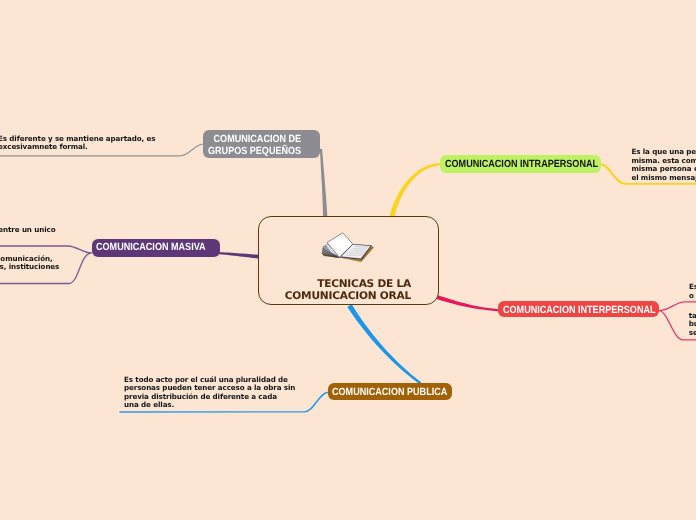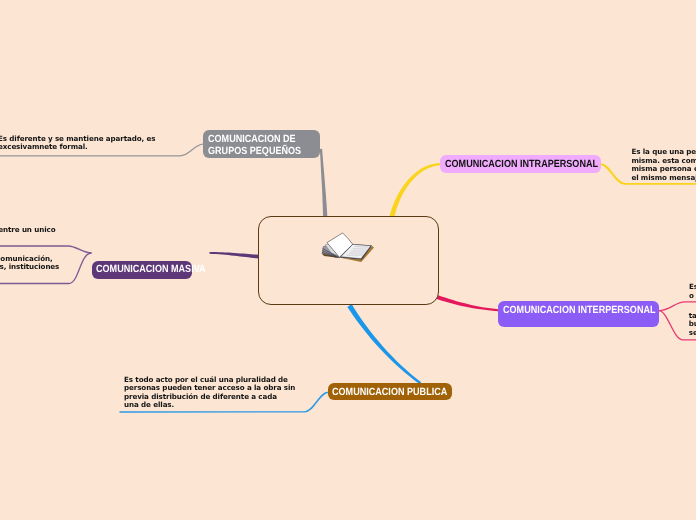--- a/index.html
+++ b/index.html
@@ -1,21 +1,21 @@
 <!DOCTYPE html>
 <html><head>
 <meta charset="utf-8">
 <style>
   html,body{margin:0;padding:0;}
   body{width:696px;height:520px;overflow:hidden;background:#FCE6D3;position:relative;
        font-family:"DejaVu Sans",sans-serif;-webkit-font-smoothing:antialiased;
        text-rendering:geometricPrecision;}
   #stage{position:absolute;left:0;top:0;width:696px;height:520px;}
   svg.links{position:absolute;left:0;top:0;width:696px;height:520px;}
-  .node{position:absolute;box-sizing:border-box;}
+  .node{position:absolute;box-sizing:border-box;text-align:right;}
   .pill{border-radius:6px;}
   .pill .lbl{position:absolute;font-family:"Liberation Sans",sans-serif;font-weight:bold;font-size:10.4px;
       white-space:pre;line-height:11.6px;display:inline-block;transform:scaleX(0.872);transform-origin:left top;}
   .note{position:absolute;font-family:"DejaVu Sans",sans-serif;font-weight:bold;
         font-size:7.15px;color:#141414;line-height:8.55px;white-space:pre;letter-spacing:-0.1px;}
   #central{left:258px;top:216px;width:181px;height:89px;border:1.4px solid #5A3A12;border-radius:13px;background:#FCE6D3;}
   #central .title{position:absolute;left:25.8px;top:60.9px;font-family:"DejaVu Sans",sans-serif;
       font-weight:bold;font-size:10.6px;line-height:12.5px;color:#4A2A0D;white-space:pre;letter-spacing:-0.23px;}
   #book{position:absolute;left:56.5px;top:12.3px;width:64px;height:37px;}
 </style>
@@ -57,36 +57,38 @@
         <path d="M7.2 17.6 L6.2 24.8 L23.4 28.5 L17.4 14.8 Z" fill="#9E9EA8" stroke="#2B2B31" stroke-width="0.35" stroke-linejoin="round"></path>
         <g stroke="#35353C" stroke-width="0.7" fill="none" stroke-linecap="round">
           <path d="M6.9 19.6 L21.8 27.9"></path>
             <path d="M6.6 21.6 L20.8 28.0"></path>
             <path d="M6.4 23.4 L20.0 28.3"></path>
         </g>
         <path d="M9.2 16.0 L15.2 23.8 L23.8 27.6 L17.6 13.8 Z" fill="#DCDCE1" stroke="#3A3A42" stroke-width="0.3"></path>
         <path d="M11.0 13.6 L26.6 3.9 Q32.4 9.3 36.7 15.3 L23.4 28.3 Z" fill="#FFFFFF" stroke="#2B2B31" stroke-width="0.55" stroke-linejoin="round"></path>
       </svg>
     </div>
+    <div class="title">TECNICAS DE LA
+COMUNICACION ORAL</div>
   </div>
 
   <div class="node pill" id="n-grupos" style="left:203px;top:130px;width:116.5px;height:28px;background:#8B8D92;">
     <span class="lbl" style="left:5px;top:4.2px;color:#FFFFFF;">COMUNICACION DE
 GRUPOS PEQUEÑOS</span>
   </div>
 
-  <div class="node pill" id="n-intra" style="left:439.5px;top:155px;width:161px;height:17.8px;background:#f0abfc;">
+  <div class="node pill" id="n-intra" style="left:439.5px;top:155px;width:161px;height:17.8px;background:#bef264;">
     <span class="lbl" style="left:5.5px;top:4px;color:#111111;">COMUNICACION INTRAPERSONAL</span>
   </div>
 
-  <div class="node pill" id="n-masiva" style="left:91.6px;top:261px;width:100px;height:17.6px;background:#5D3777;">
+  <div class="node pill" id="n-masiva" style="left:91.6px;top:239px;width:128px;height:17.6px;background:#5D3777;">
     <span class="lbl" style="left:4.2px;top:3.4px;color:#FFFFFF;">COMUNICACION MASIVA</span>
   </div>
 
-  <div class="node pill" id="n-inter" style="left:498px;top:301.2px;width:160.8px;height:26px;background:#8b5cf6;padding-left:38px;">
+  <div class="node pill" id="n-inter" style="left:498px;top:301.2px;width:160.8px;height:16px;background:#ef4444;padding-left:38px;">
     <span class="lbl" style="left:4.7px;top:4px;color:#FFFFFF;">COMUNICACION INTERPERSONAL</span>
   </div>
 
   <div class="node pill" id="n-publica" style="left:328.3px;top:383.3px;width:123.5px;height:17.2px;background:#a16207;">
     <span class="lbl" style="left:4.2px;top:3.4px;color:#FFFFFF;">COMUNICACION PUBLICA</span>
   </div>
 
   <div class="note" style="left:-2px;top:134.5px;">Es diferente y se mantiene apartado, es
 excesivamnete formal.</div>
   <div class="note" style="left:631.4px;top:148.2px;">Es la que una persona tiene consigo

